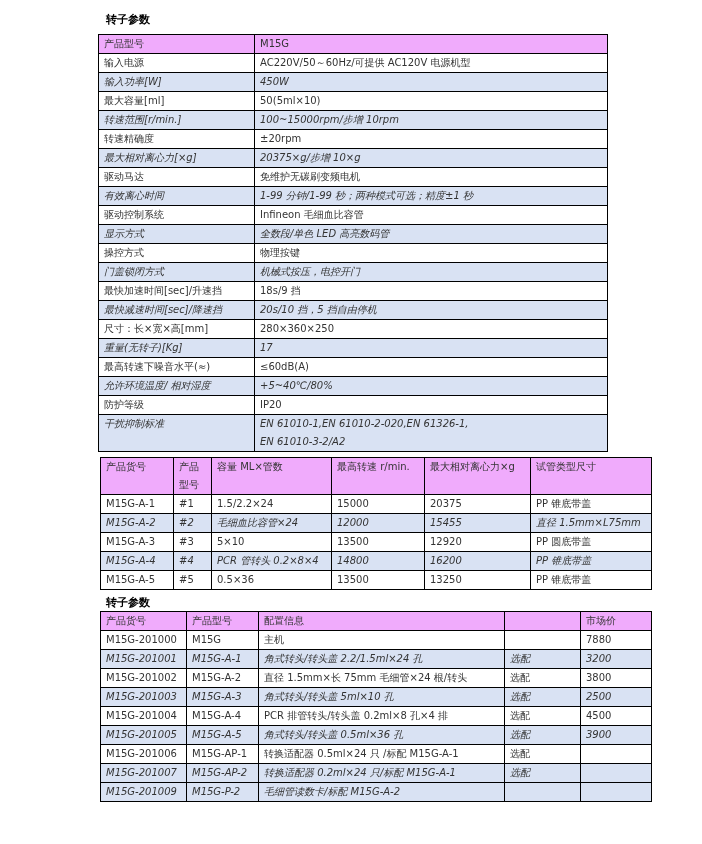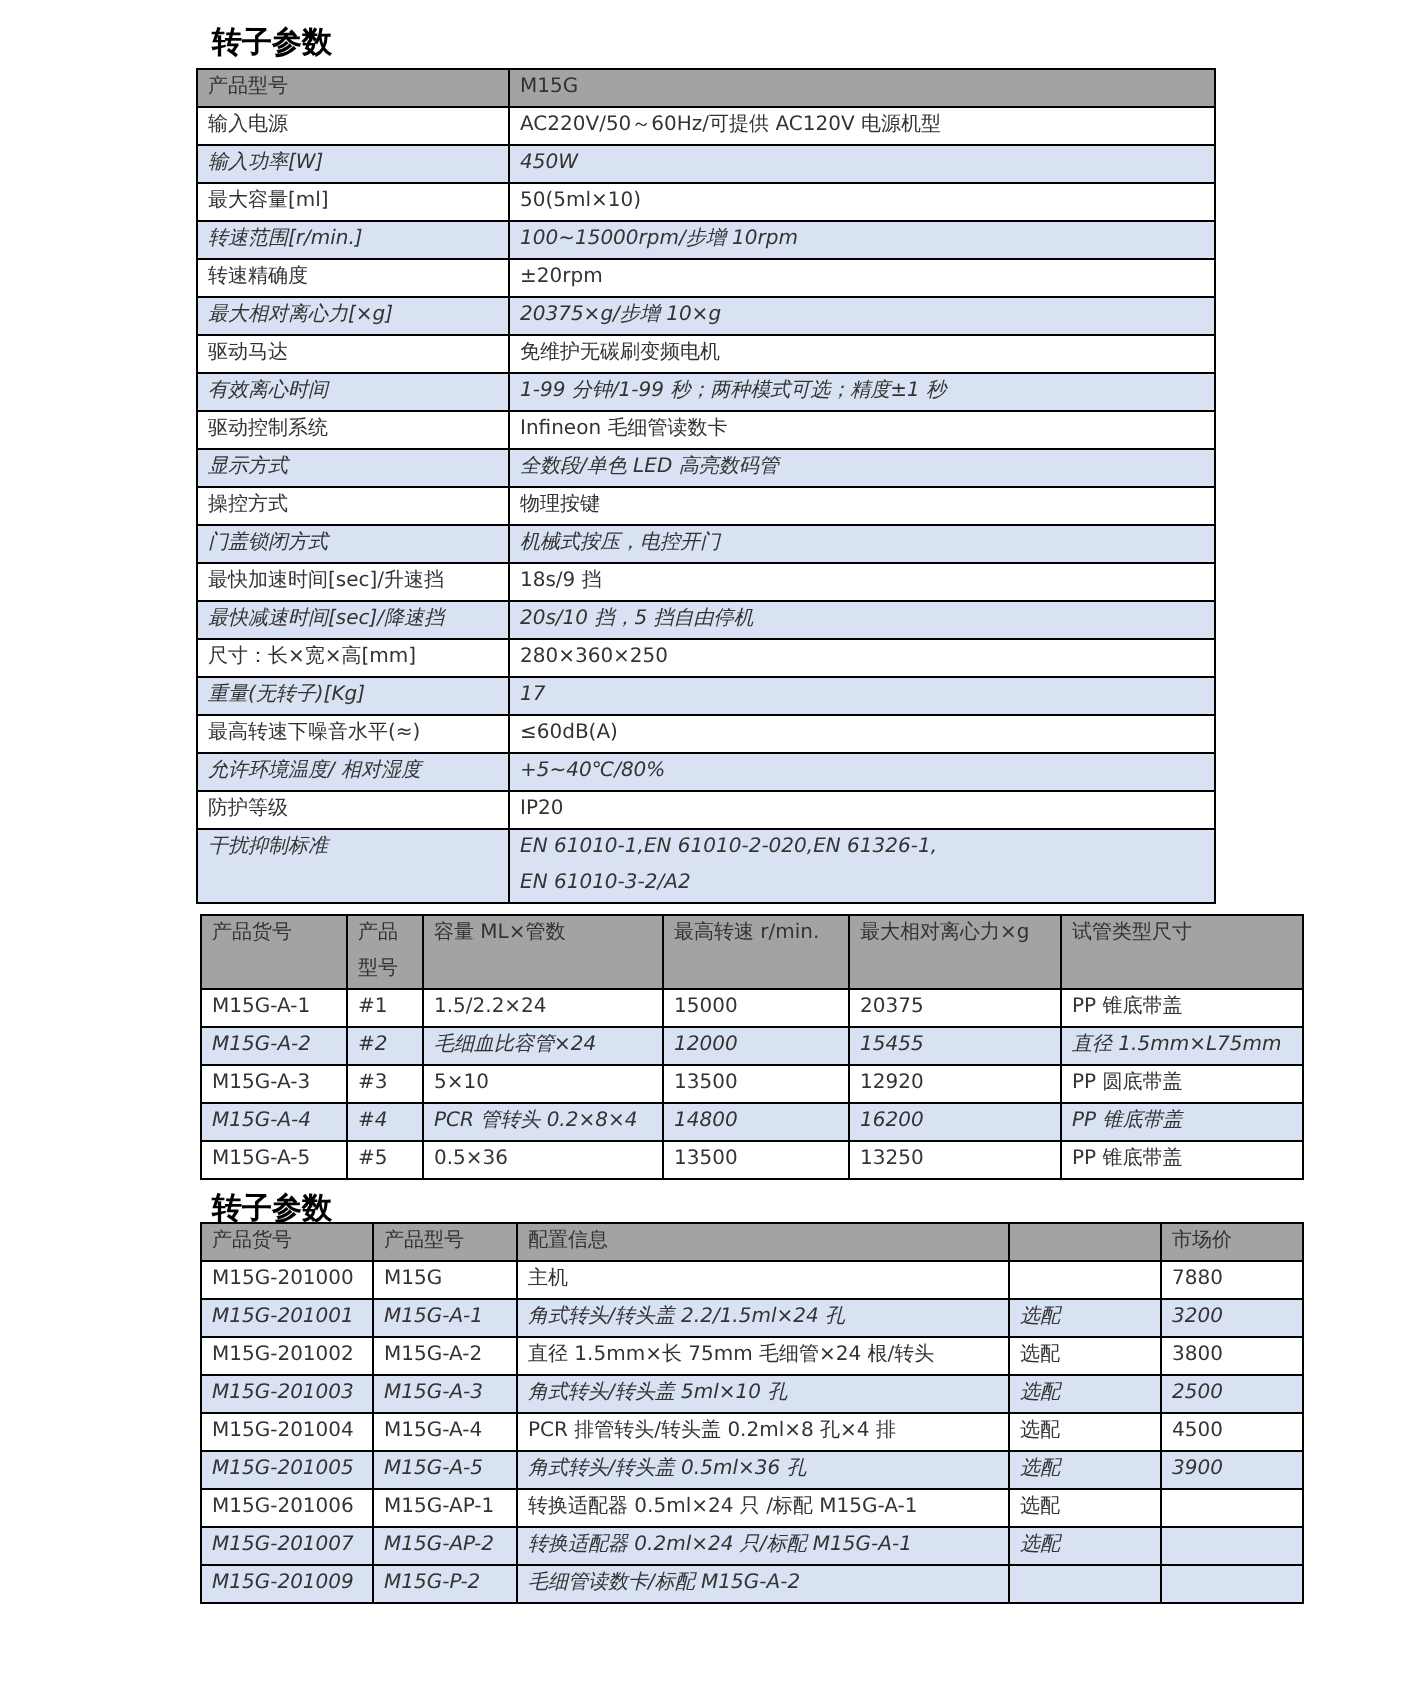--- a/index.html
+++ b/index.html
@@ -1,20 +1,20 @@
 <!DOCTYPE html>
 <html><head>
 <meta charset="utf-8">
 <style>
   html, body { margin: 0; padding: 0; background: #ffffff; }
   body { width: 702px; height: 844px; position: relative; font-family: "DejaVu Sans", "Liberation Sans", sans-serif; color: #333333; font-size: 10px; overflow: hidden; }
-  .section-title { position: absolute; font-weight: bold; font-size: 15px; color: #000; }
+  .section-title { position: absolute; font-weight: bold; font-size: 11px; color: #000; }
   table { border-collapse: collapse; position: absolute; table-layout: fixed; }
   td { border: 1px solid #000; padding: 0 0 0 5px; height: 18px; line-height: 18px; vertical-align: top; white-space: nowrap; overflow: hidden; font-size: 10px; color: #333; }
-  tr.hdr td { background: #a3a3a3; }
+  tr.hdr td { background: #f0abfc; }
   tr.alt td { background: #d9e2f3; font-style: italic; }
   tr.wht td { background: #ffffff; }
   td.multi { line-height: 18px; white-space: normal; }
 </style>
 </head>
 <body>
 
 <div class="section-title" style="left:106px; top:12px;">转子参数</div>
 
 <table style="left:98px; top:34px; width:509px;">
@@ -54,21 +54,21 @@
       <tr class="wht">
         <td>驱动马达</td>
         <td>免维护无碳刷变频电机</td>
       </tr>
       <tr class="alt">
         <td>有效离心时间</td>
         <td>1-99 分钟/1-99 秒；两种模式可选；精度±1 秒</td>
       </tr>
       <tr class="wht">
         <td>驱动控制系统</td>
-        <td>Infineon 毛细管读数卡</td>
+        <td>Infineon 毛细血比容管</td>
       </tr>
       <tr class="alt">
         <td>显示方式</td>
         <td>全数段/单色 LED 高亮数码管</td>
       </tr>
       <tr class="wht">
         <td>操控方式</td>
         <td>物理按键</td>
       </tr>
       <tr class="alt">

